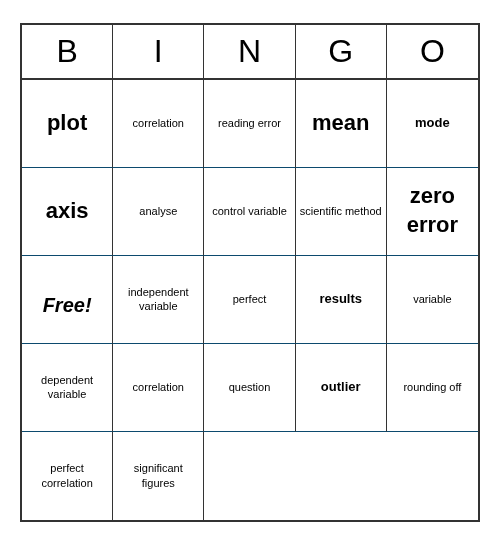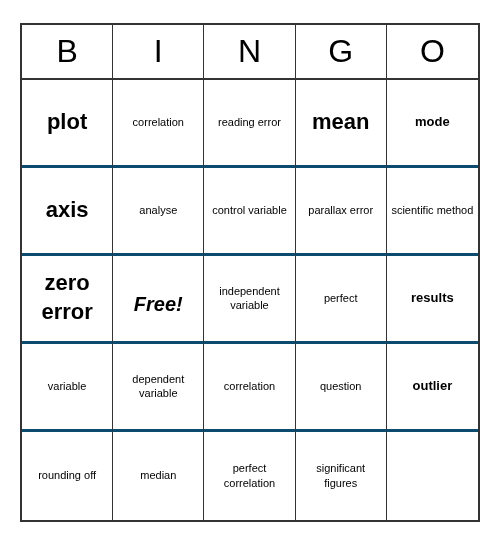--- a/index.html
+++ b/index.html
@@ -31,21 +31,21 @@
     .bingo-header-cell:last-child {
       border-right: none;
     }
     .bingo-grid {
       display: grid;
       grid-template-columns: repeat(5, 1fr);
       grid-template-rows: repeat(5, 88px);
     }
     .bingo-cell {
       border-right: 1px solid #333;
-      border-bottom: 3px solid #0c4a6e;
+      border-bottom: 1px solid #0c4a6e;
       display: flex;
       align-items: center;
       justify-content: center;
       text-align: center;
       padding: 6px 4px;
     }
     .bingo-cell:nth-child(5n) {
       border-right: none;
     }
     .bingo-cell:nth-child(n+21) {
@@ -100,23 +100,20 @@
       <div class="bingo-cell">
         <span class="cell-text large">axis</span>
       </div>
       <div class="bingo-cell">
         <span class="cell-text">analyse</span>
       </div>
       <div class="bingo-cell">
         <span class="cell-text">control variable</span>
       </div>
       <div class="bingo-cell">
-        <span class="cell-text">parallax error</span>
-      </div>
-      <div class="bingo-cell">
         <span class="cell-text">scientific method</span>
       </div>
       <div class="bingo-cell">
         <span class="cell-text large">zero error</span>
       </div>
       <div class="bingo-cell">
         <span class="cell-text free">Free!</span>
       </div>
       <div class="bingo-cell">
         <span class="cell-text">independent variable</span>
@@ -139,22 +136,19 @@
       <div class="bingo-cell">
         <span class="cell-text">question</span>
       </div>
       <div class="bingo-cell">
         <span class="cell-text medium">outlier</span>
       </div>
       <div class="bingo-cell">
         <span class="cell-text">rounding off</span>
       </div>
       <div class="bingo-cell">
-        <span class="cell-text">median</span>
-      </div>
-      <div class="bingo-cell">
         <span class="cell-text">perfect correlation</span>
       </div>
       <div class="bingo-cell">
         <span class="cell-text">significant figures</span>
       </div>
     </div>
 </div>
 
 </body></html>

